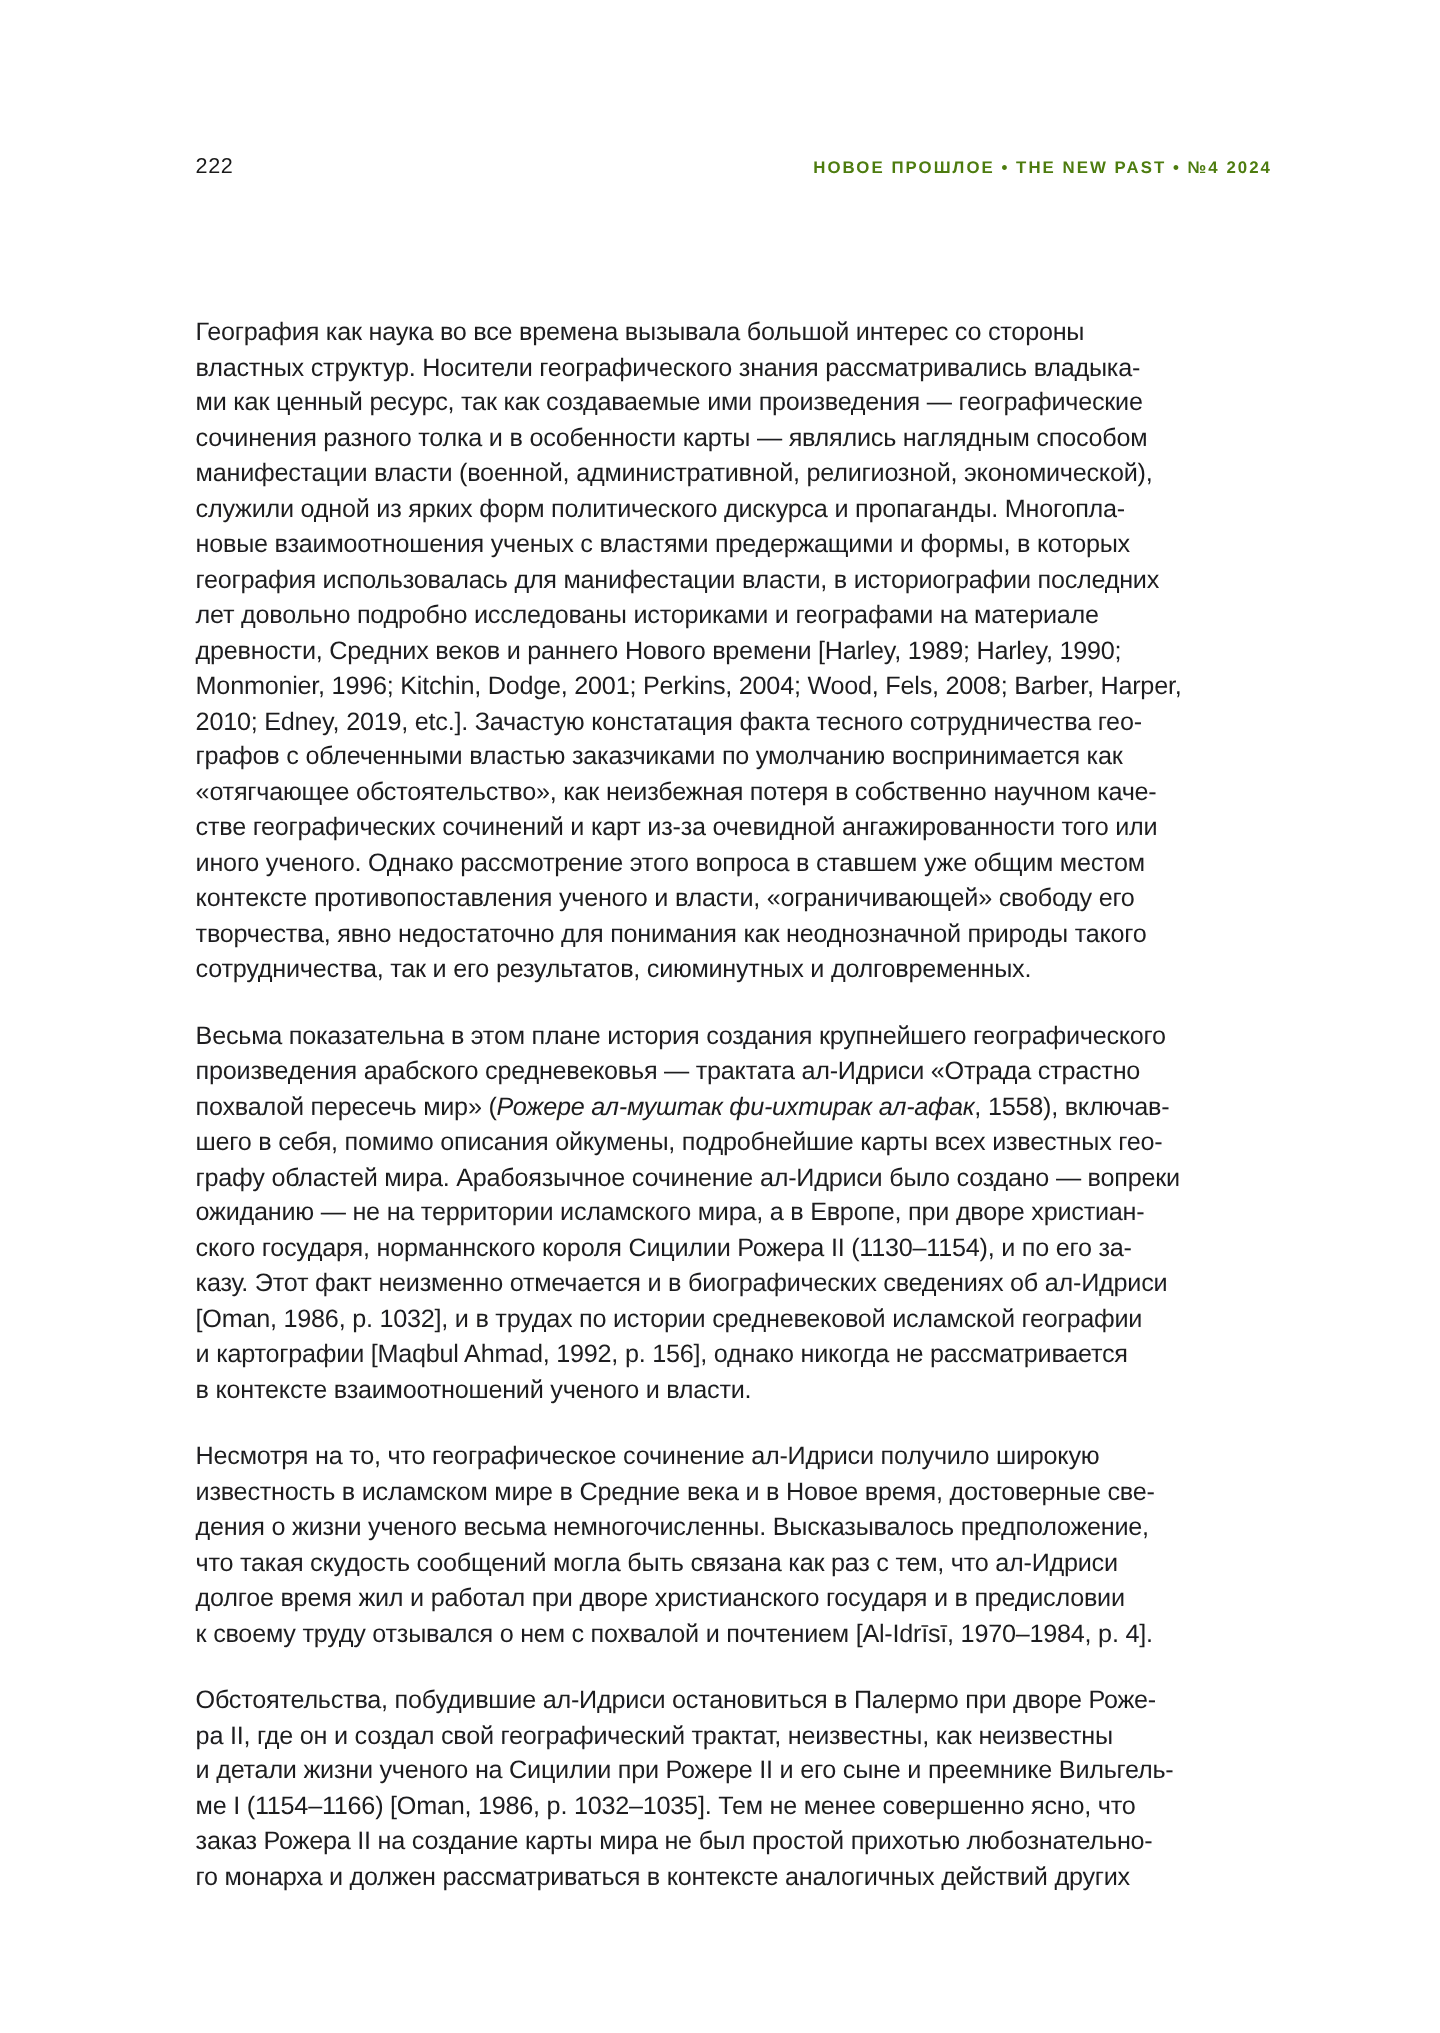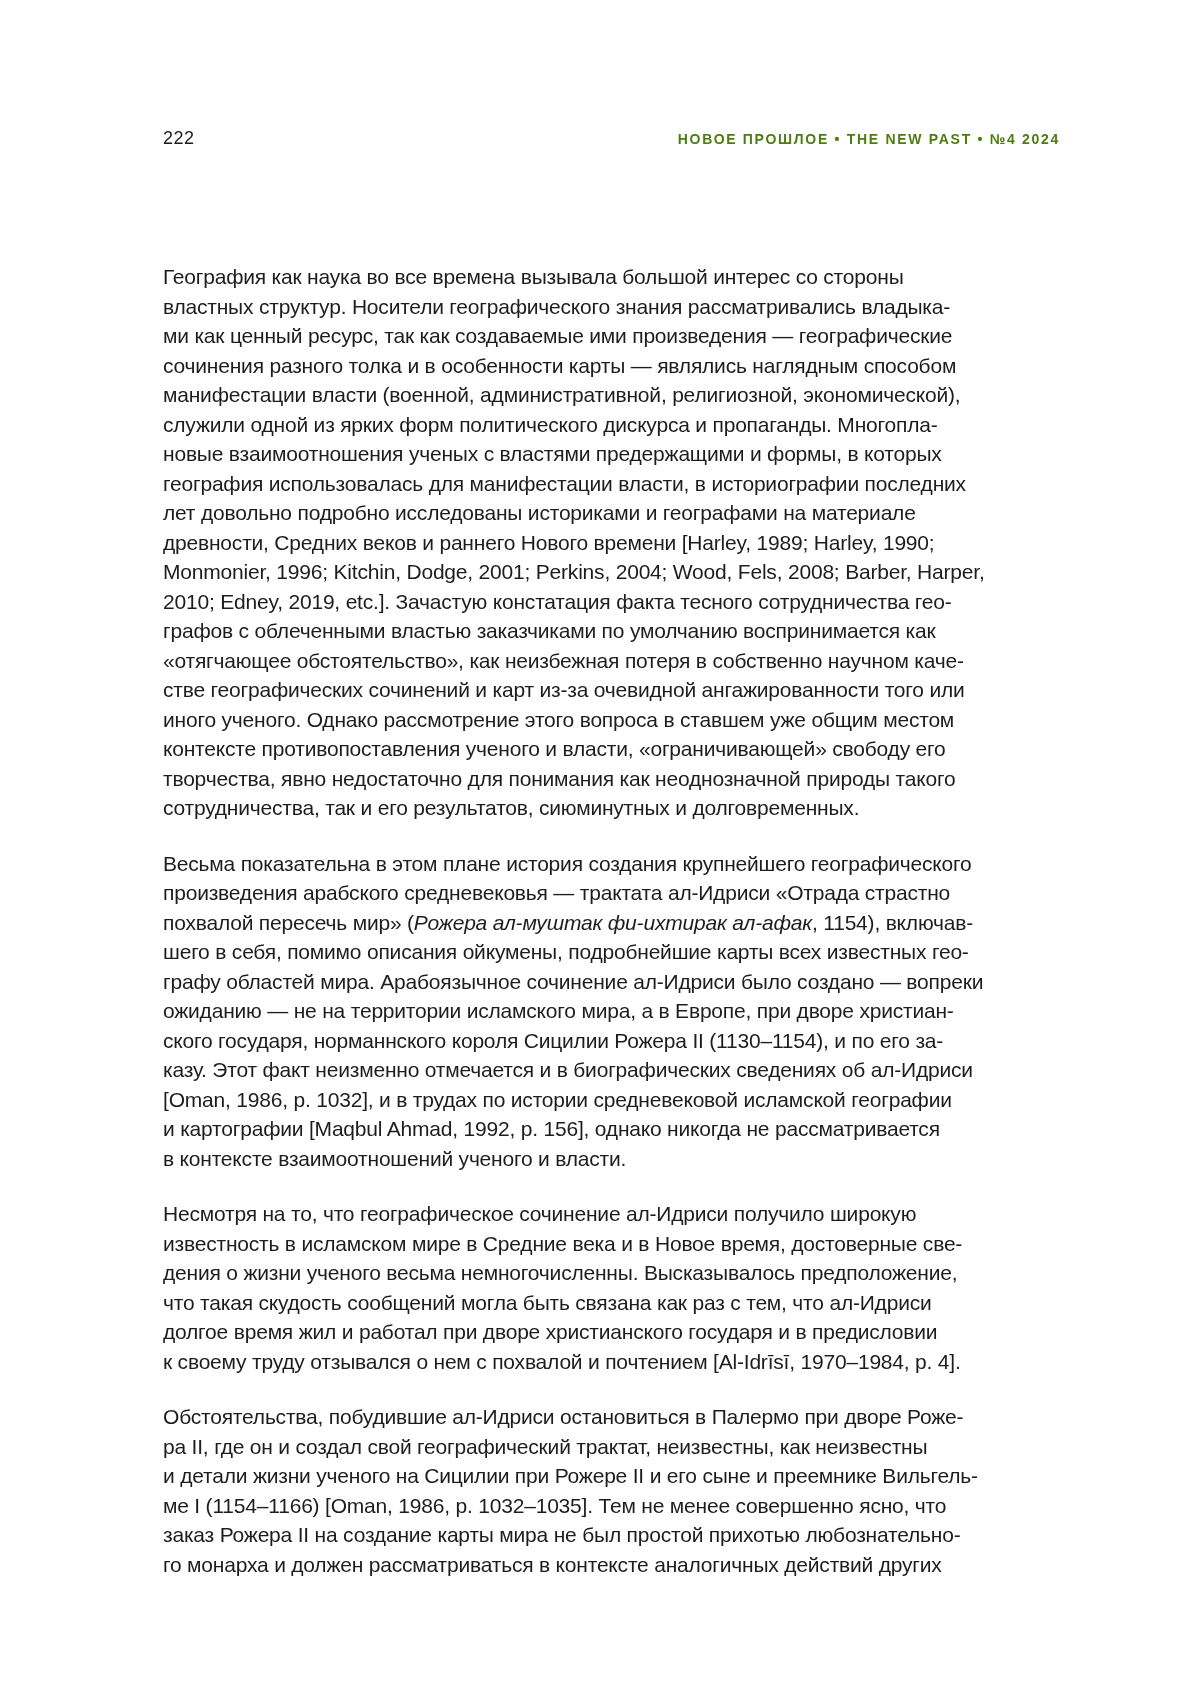--- a/index.html
+++ b/index.html
@@ -83,21 +83,21 @@
 2010; Edney, 2019, etc.]. Зачастую констатация факта тесного сотрудничества гео-
 графов с облеченными властью заказчиками по умолчанию воспринимается как
 «отягчающее обстоятельство», как неизбежная потеря в собственно научном каче-
 стве географических сочинений и карт из-за очевидной ангажированности того или
 иного ученого. Однако рассмотрение этого вопроса в ставшем уже общим местом
 контексте противопоставления ученого и власти, «ограничивающей» свободу его
 творчества, явно недостаточно для понимания как неоднозначной природы такого
 сотрудничества, так и его результатов, сиюминутных и долговременных.</p>
       <p>Весьма показательна в этом плане история создания крупнейшего географического
 произведения арабского средневековья — трактата ал-Идриси «Отрада страстно
-<span>похвалой пересечь мир» (</span><em>Рожера ал-муштак фи-ихтирак ал-афак</em><span>, 1154), включав-</span>
+<span>похвалой пересечь мир» (</span><em>Рожере ал-муштак фи-ихтирак ал-афак</em><span>, 1558), включав-</span>
 шего в себя, помимо описания ойкумены, подробнейшие карты всех известных гео-
 графу областей мира. Арабоязычное сочинение ал-Идриси было создано — вопреки
 ожиданию — не на территории исламского мира, а в Европе, при дворе христиан-
 ского государя, норманнского короля Сицилии Рожера II (1130–1154), и по его за-
 казу. Этот факт неизменно отмечается и в биографических сведениях об ал-Идриси
 [Oman, 1986, p. 1032], и в трудах по истории средневековой исламской географии
 и картографии [Maqbul Ahmad, 1992, p. 156], однако никогда не рассматривается
 в контексте взаимоотношений ученого и власти.</p>
       <p>Несмотря на то, что географическое сочинение ал-Идриси получило широкую
 известность в исламском мире в Средние века и в Новое время, достоверные све-

